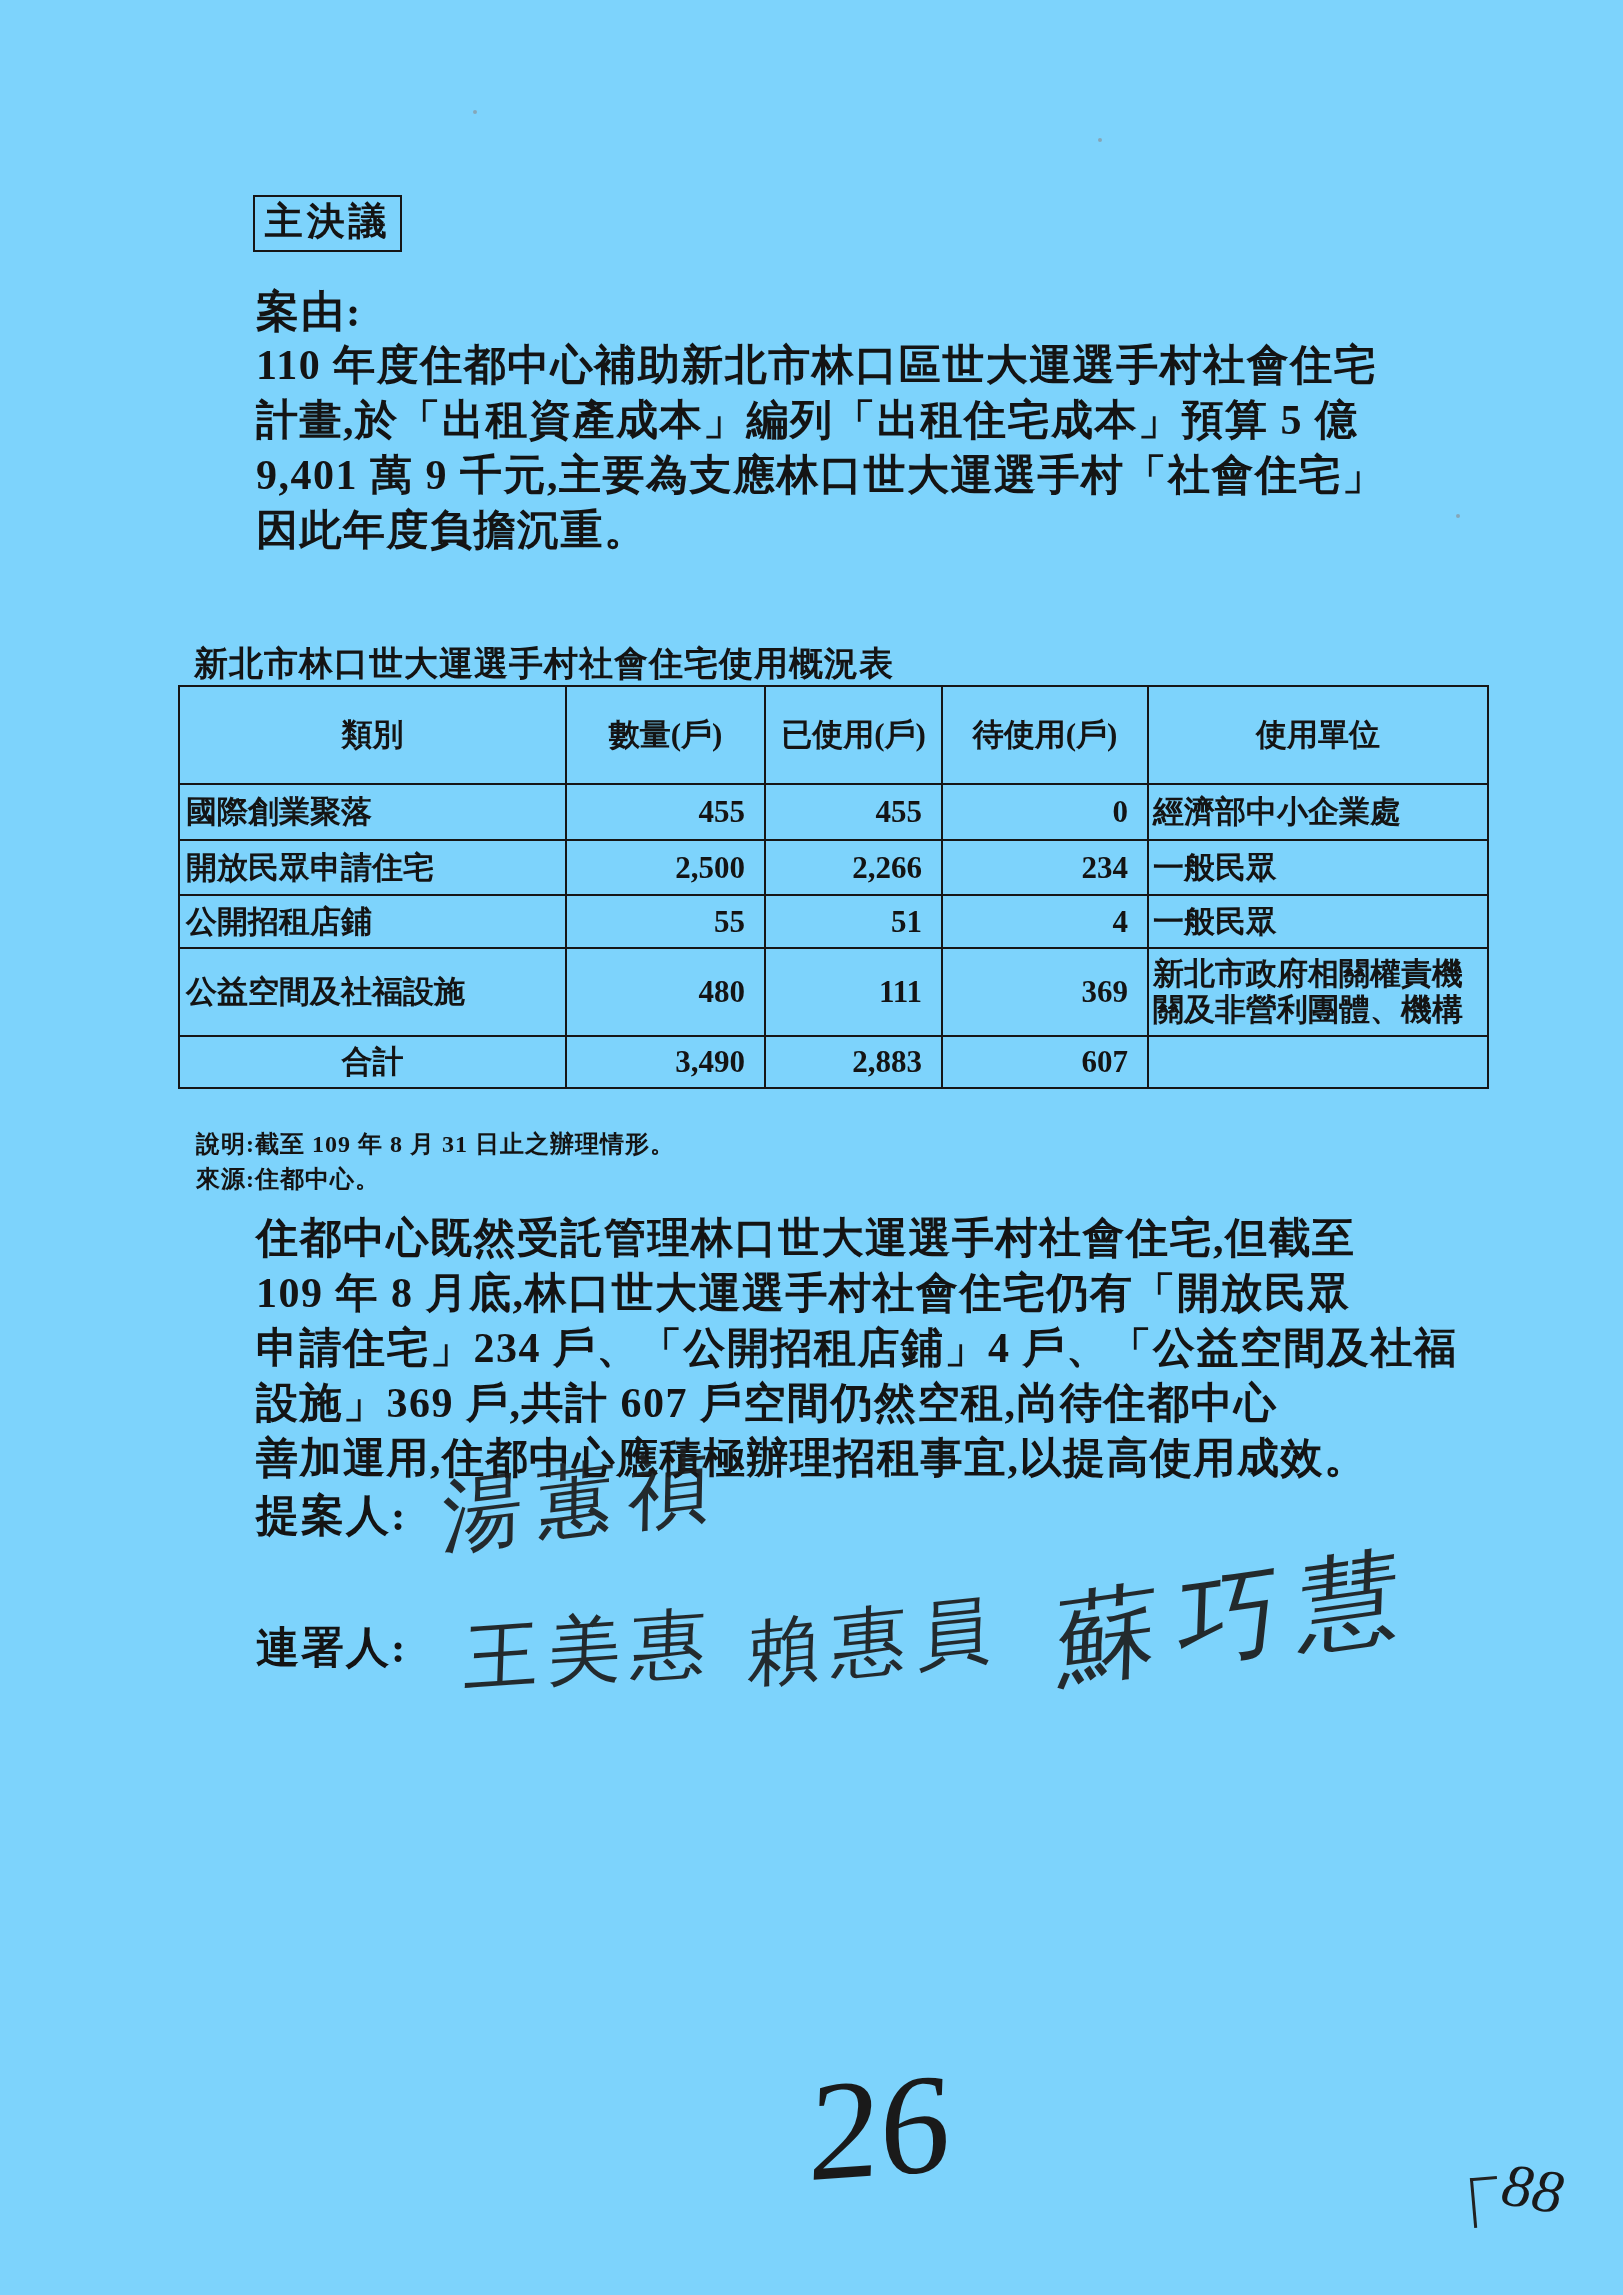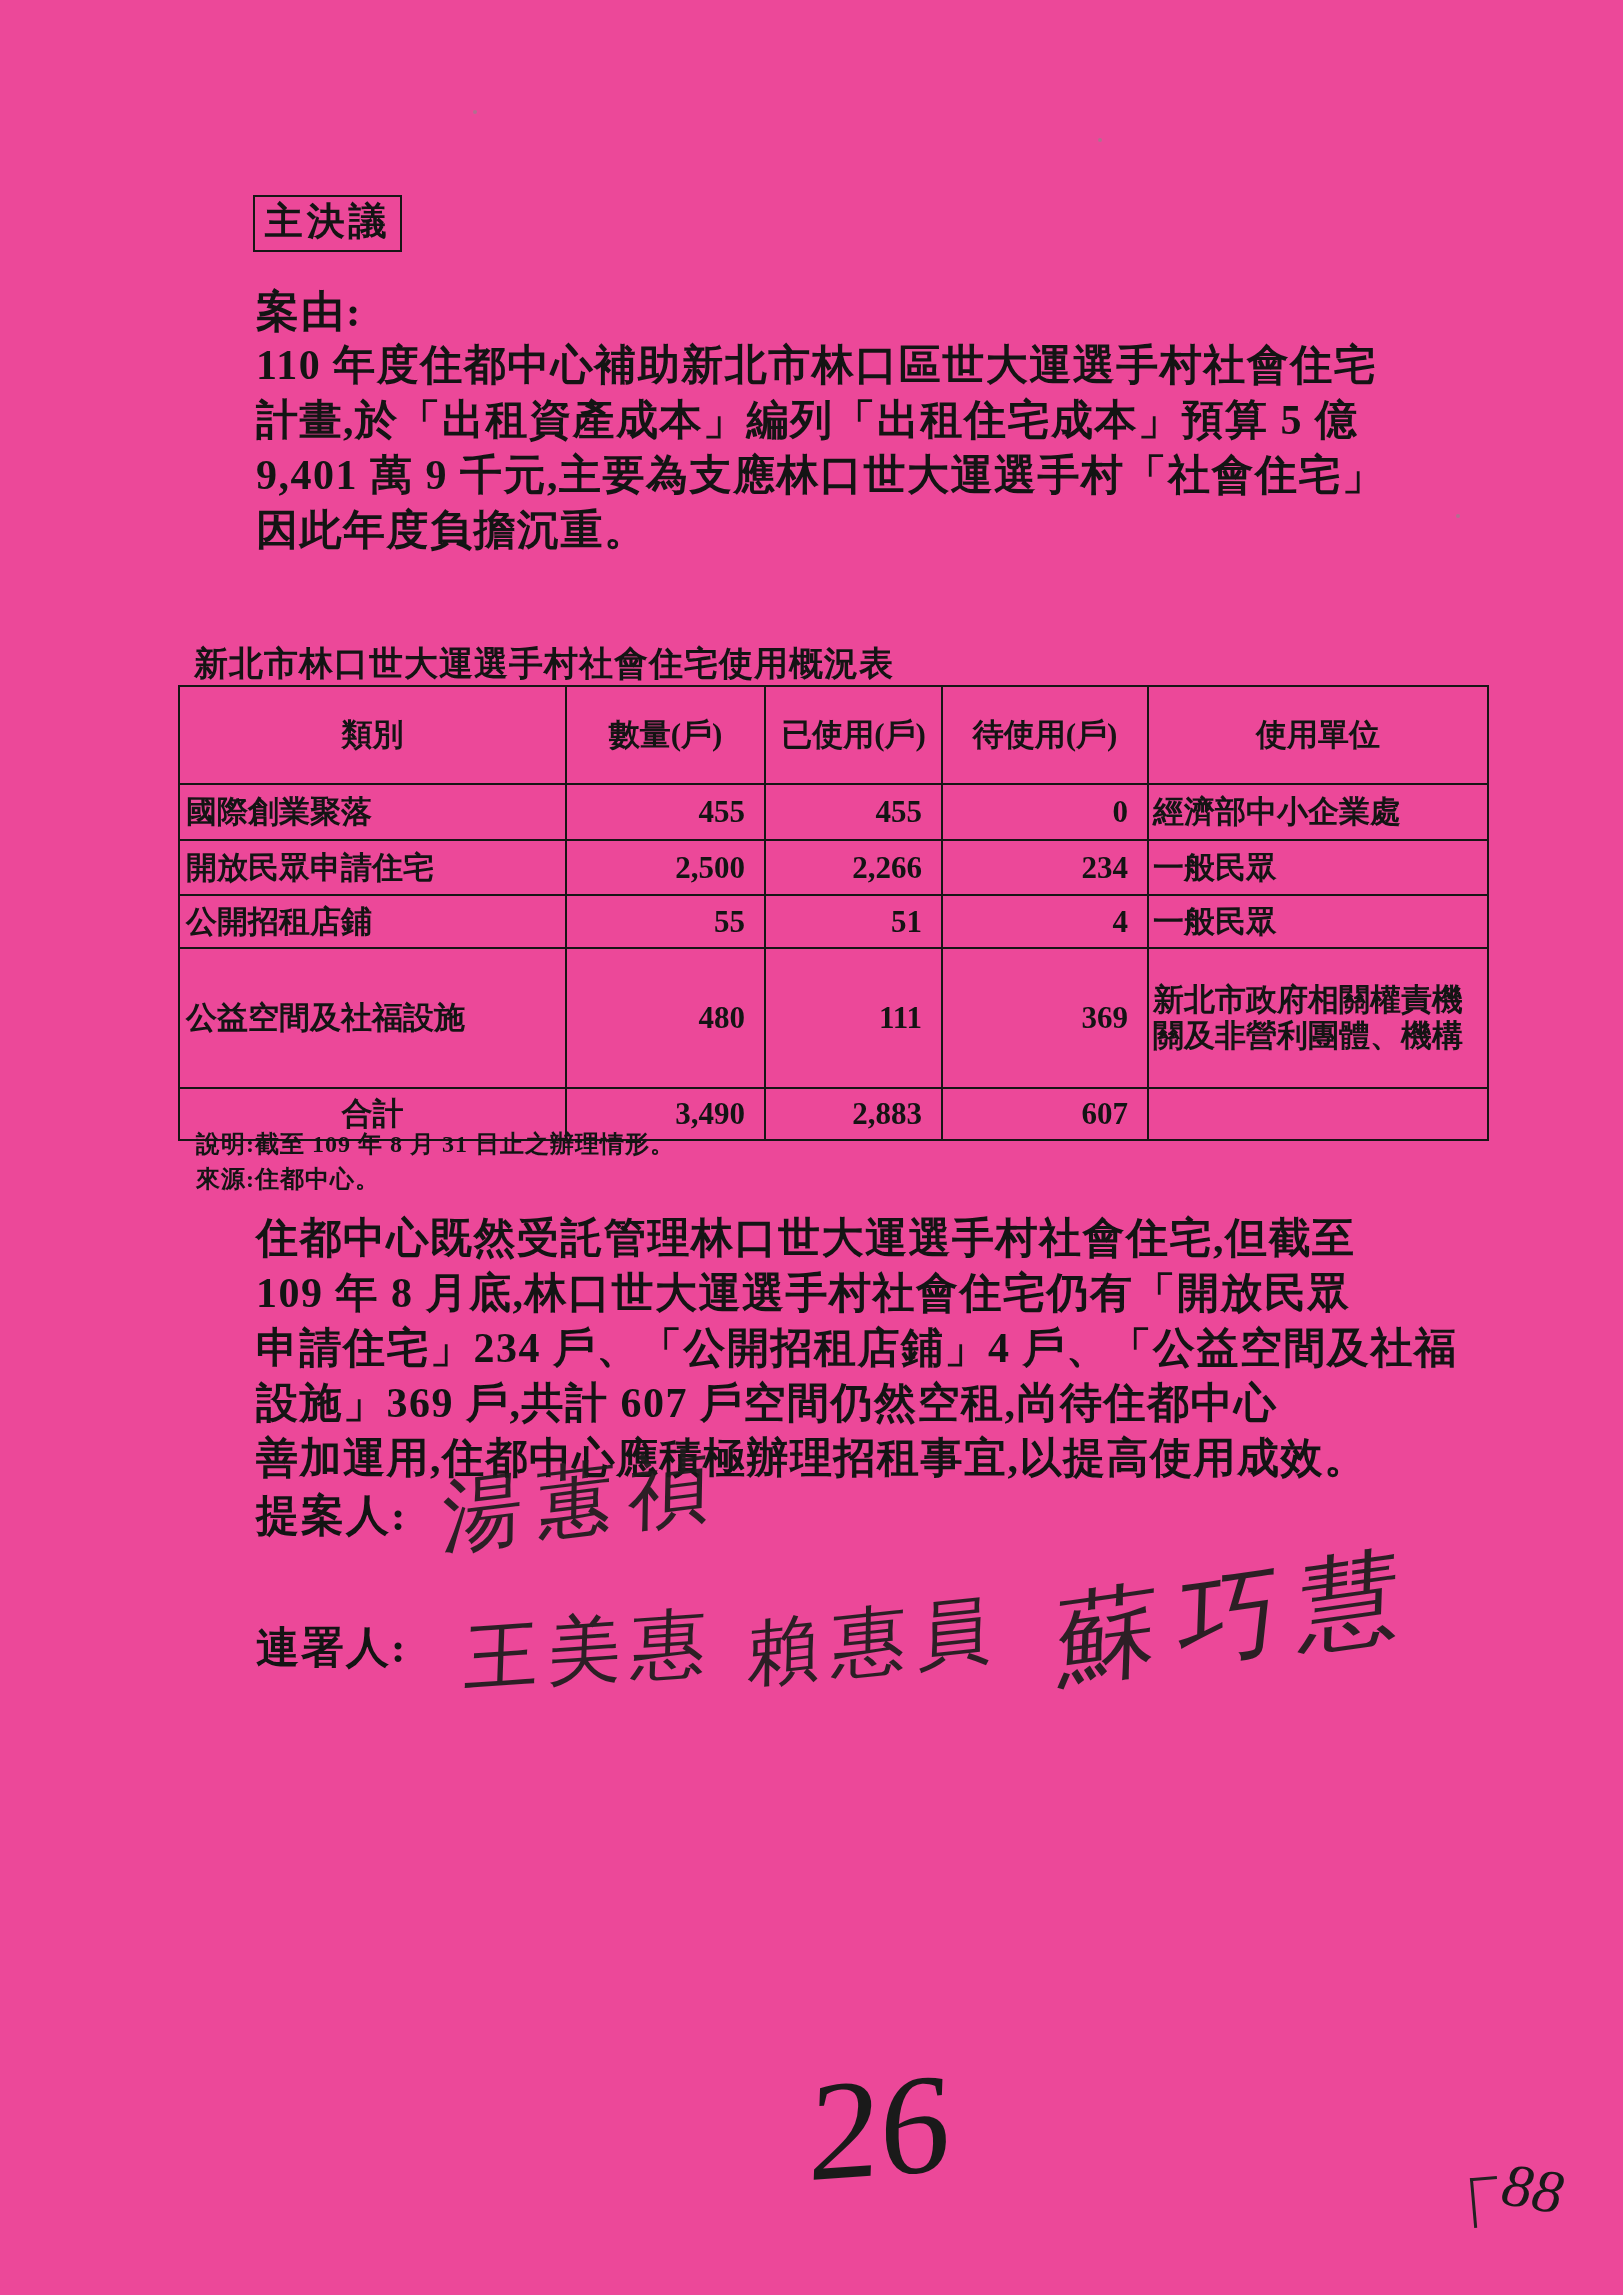--- a/index.html
+++ b/index.html
@@ -1,19 +1,19 @@
 <!DOCTYPE html>
 <html style="font-size:7.8px"><head>
 <meta charset="utf-8">
 <style>
   html,body{margin:0;padding:0;background:#9a9a9a;}
   .page{
     position:relative;
     width:1624px;height:2295px;
-    background:#ec4899;
+    background:#7dd3fc;
     color:#141414;
     font-family:"Liberation Serif","DejaVu Serif",serif;
     overflow:hidden;
   }
   
   .title-box{
     position:absolute;left:253px;top:195px;
     border:2.9px solid #161616;
     padding:3.9px 9.8px 6.9px 9.8px;
     font-size:38px;font-weight:700;letter-spacing:3.9px;
@@ -46,21 +46,21 @@
   .housing-table th,.housing-table td{
     border:2.5px solid #161616;
     padding:0 6.9px;
     vertical-align:middle;
   }
   .housing-table th{font-weight:700;text-align:center;line-height:42px;}
   tr.r-head{height:98px;}
   tr.r1{height:56px;}
   tr.r2{height:55px;}
   tr.r3{height:53px;}
-  tr.r4{height:140px;margin-left:18px;}
+  tr.r4{height:88px;margin-left:18px;}
   tr.r5{height:52px;}
   td.cat{text-align:left;padding-left:5.9px;}
   td.cat-total{text-align:center;}
   td.num{text-align:right;padding-right:19px;}
   td.unit{text-align:left;line-height:36px;padding:2px 3.9px;}
 
   .note{
     position:absolute;left:196px;
     font-size:24px;font-weight:700;letter-spacing:1px;
   }

